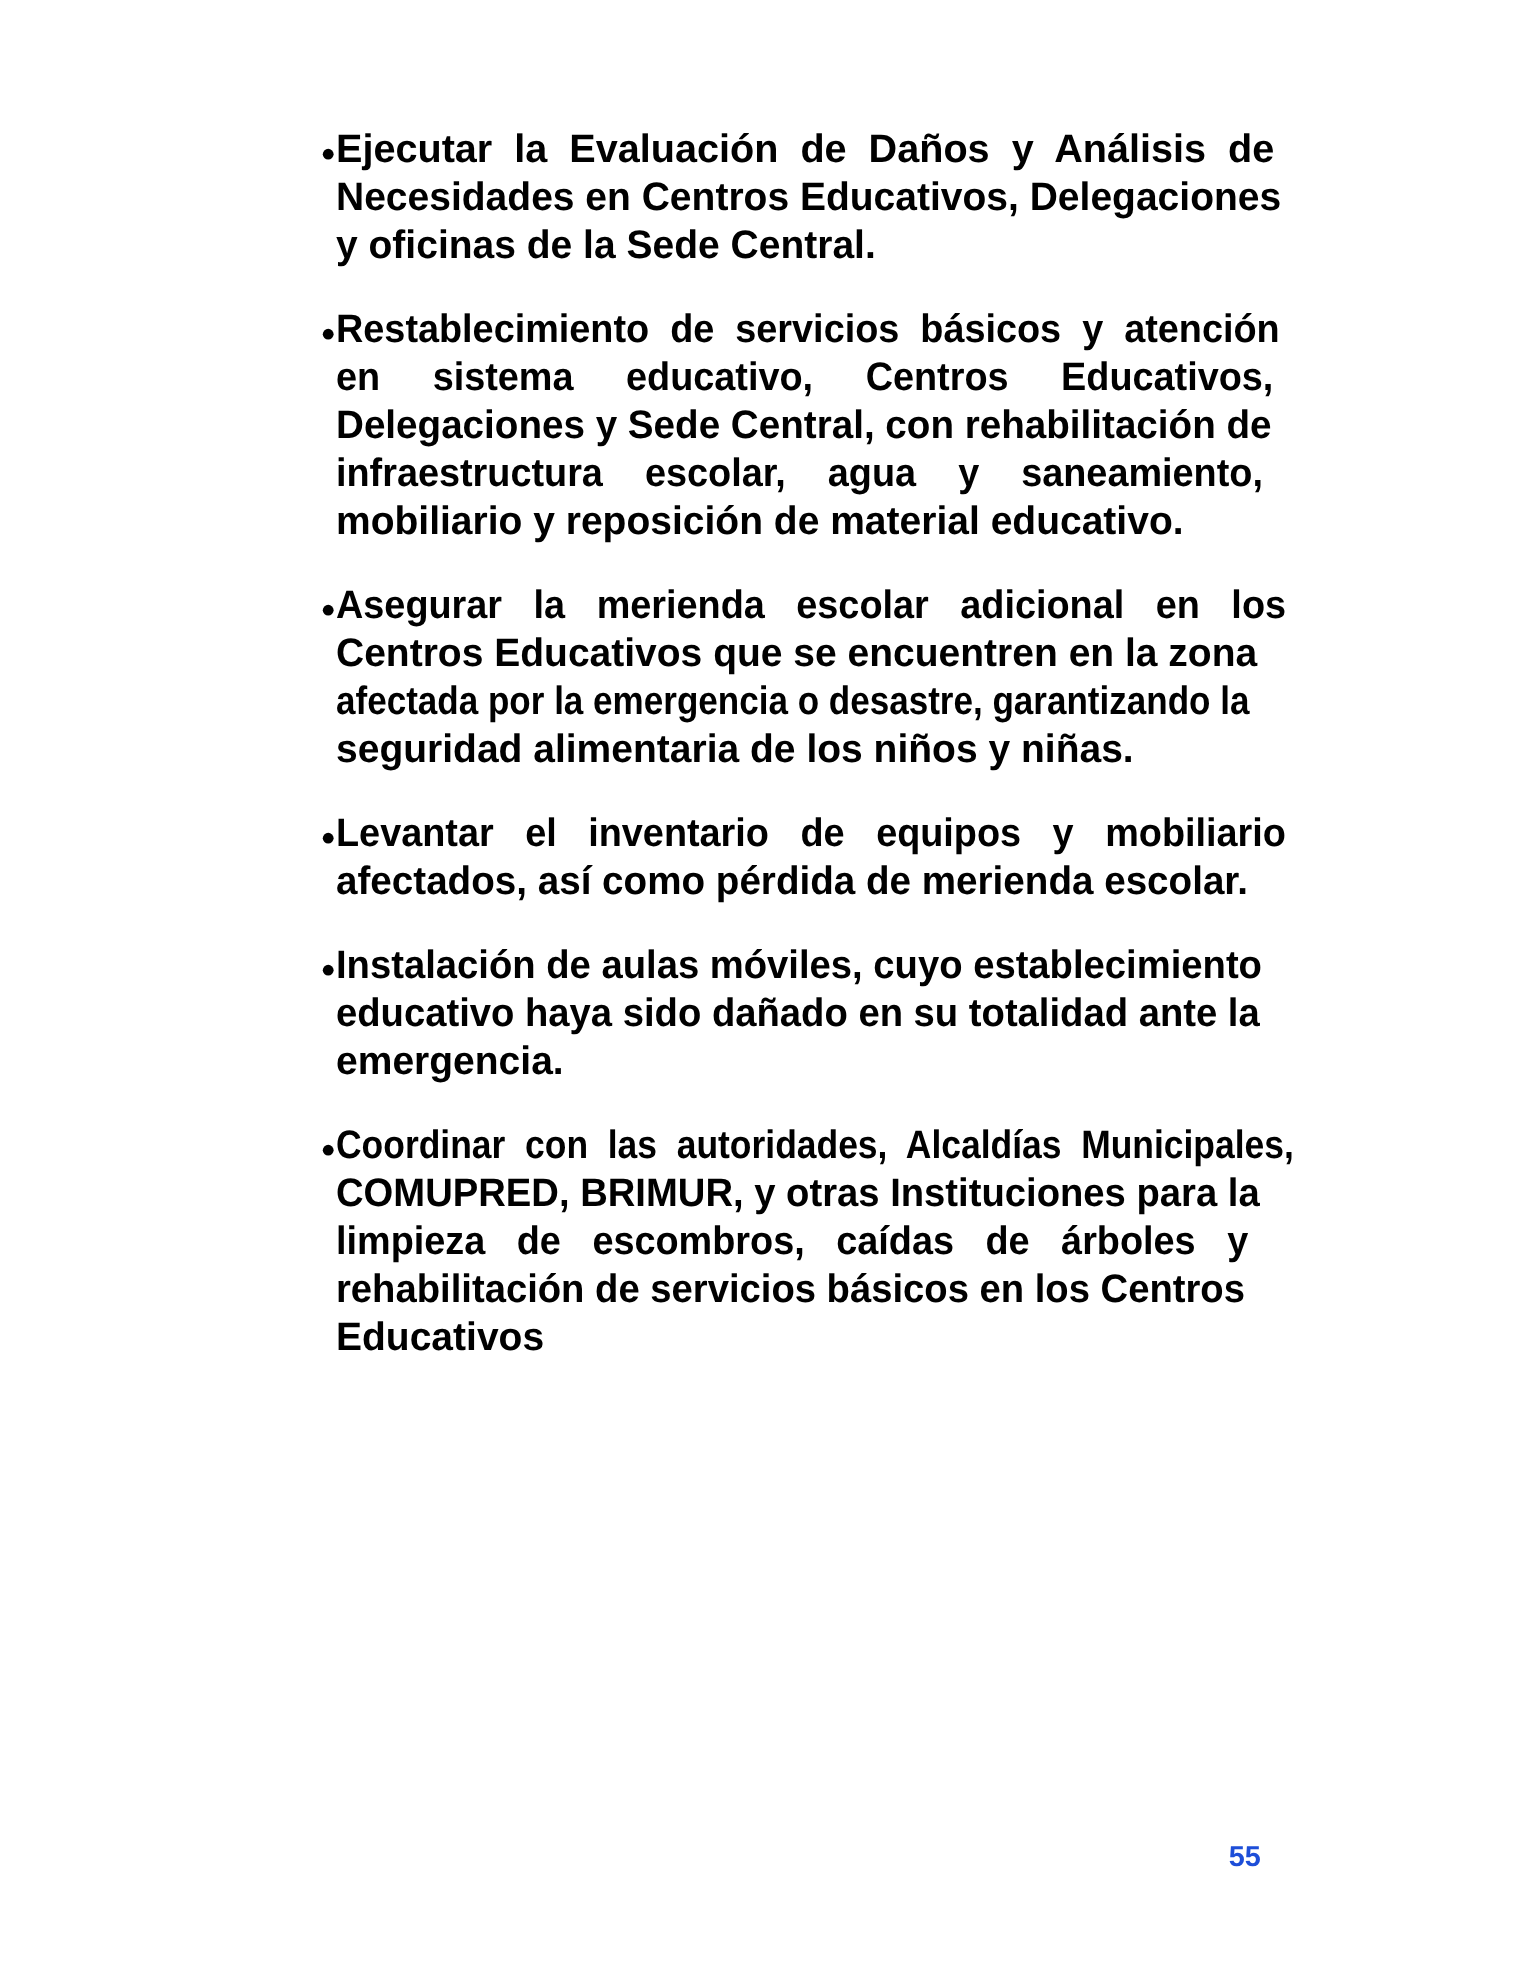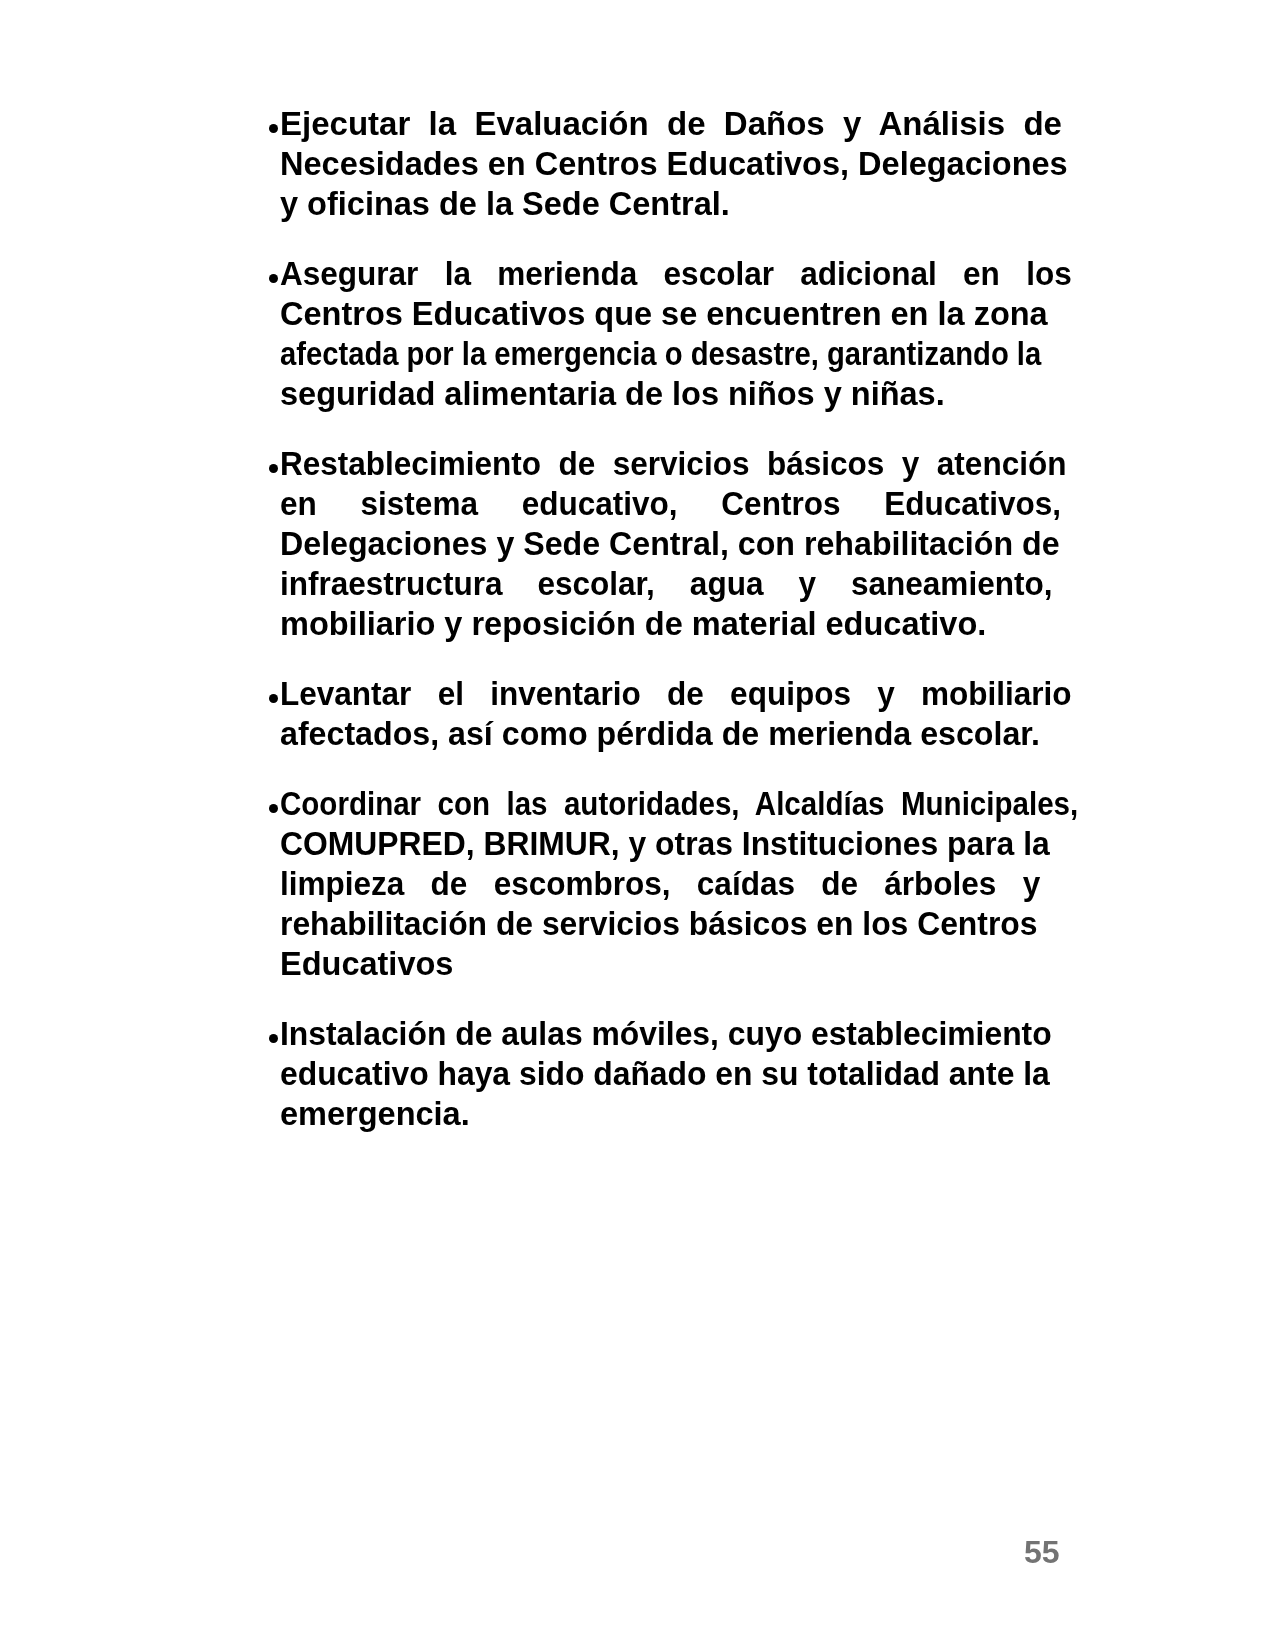--- a/index.html
+++ b/index.html
@@ -57,79 +57,79 @@
     letter-spacing: 0px;
   }
 
   
   .page-number {
     position: absolute;
     left: 1024px;
     top: 1534px;
     font-family: "Liberation Sans", "DejaVu Sans", sans-serif;
     font-weight: bold;
-    font-size: 32px;
-    color: #737373;
+    font-size: 24px;
+    color: #1d4ed8;
   }
 </style>
 </head>
 <body>
 
 <div class="page">
 
   <div class="content" id="bullet-list">
       <div class="bullet-item">
         <span class="bullet-marker"></span>
         <div class="lines">
           <span class="line">Ejecutar  la  Evaluación  de  Daños  y  Análisis  de</span>
           <span class="line" style="transform: scaleX(0.985);">Necesidades en Centros Educativos, Delegaciones</span>
           <span class="line" style="transform: scaleX(0.985);">y oficinas de la Sede Central.</span>
         </div>
       </div>
       <div class="bullet-item">
         <span class="bullet-marker"></span>
         <div class="lines">
-          <span class="line" style="transform: scaleX(0.955);">Asegurar   la   merienda   escolar   adicional   en   los</span>
-          <span class="line" style="transform: scaleX(0.985);">Centros Educativos que se encuentren en la zona</span>
-          <span class="line" style="transform: scaleX(0.885);">afectada por la emergencia o desastre, garantizando la</span>
-          <span class="line" style="transform: scaleX(0.985);">seguridad alimentaria de los niños y niñas.</span>
+          <span class="line" style="transform: scaleX(0.955);">Restablecimiento  de  servicios  básicos  y  atención</span>
+          <span class="line" style="transform: scaleX(0.955);">en     sistema     educativo,     Centros     Educativos,</span>
+          <span class="line" style="transform: scaleX(0.975);">Delegaciones y Sede Central, con rehabilitación de</span>
+          <span class="line" style="transform: scaleX(0.955);">infraestructura    escolar,    agua    y    saneamiento,</span>
+          <span class="line" style="transform: scaleX(0.985);">mobiliario y reposición de material educativo.</span>
         </div>
       </div>
       <div class="bullet-item">
         <span class="bullet-marker"></span>
         <div class="lines">
-          <span class="line" style="transform: scaleX(0.955);">Restablecimiento  de  servicios  básicos  y  atención</span>
-          <span class="line" style="transform: scaleX(0.955);">en     sistema     educativo,     Centros     Educativos,</span>
-          <span class="line" style="transform: scaleX(0.975);">Delegaciones y Sede Central, con rehabilitación de</span>
-          <span class="line" style="transform: scaleX(0.955);">infraestructura    escolar,    agua    y    saneamiento,</span>
-          <span class="line" style="transform: scaleX(0.985);">mobiliario y reposición de material educativo.</span>
+          <span class="line" style="transform: scaleX(0.955);">Asegurar   la   merienda   escolar   adicional   en   los</span>
+          <span class="line" style="transform: scaleX(0.985);">Centros Educativos que se encuentren en la zona</span>
+          <span class="line" style="transform: scaleX(0.885);">afectada por la emergencia o desastre, garantizando la</span>
+          <span class="line" style="transform: scaleX(0.985);">seguridad alimentaria de los niños y niñas.</span>
         </div>
       </div>
       <div class="bullet-item">
         <span class="bullet-marker"></span>
         <div class="lines">
           <span class="line" style="transform: scaleX(0.955);">Levantar   el   inventario   de   equipos   y   mobiliario</span>
           <span class="line" style="transform: scaleX(0.975);">afectados, así como pérdida de merienda escolar.</span>
         </div>
       </div>
       <div class="bullet-item">
         <span class="bullet-marker"></span>
         <div class="lines">
+          <span class="line" style="transform: scaleX(0.965);">Instalación de aulas móviles, cuyo establecimiento</span>
+          <span class="line" style="transform: scaleX(0.965);">educativo haya sido dañado en su totalidad ante la</span>
+          <span class="line" style="transform: scaleX(0.985);">emergencia.</span>
+        </div>
+      </div>
+      <div class="bullet-item">
+        <span class="bullet-marker"></span>
+        <div class="lines">
           <span class="line" style="transform: scaleX(0.895);">Coordinar  con  las  autoridades,  Alcaldías  Municipales,</span>
           <span class="line" style="transform: scaleX(0.965);">COMUPRED, BRIMUR, y otras Instituciones para la</span>
           <span class="line" style="transform: scaleX(0.955);">limpieza   de   escombros,   caídas   de   árboles   y</span>
           <span class="line" style="transform: scaleX(0.965);">rehabilitación de servicios básicos en los Centros</span>
           <span class="line" style="transform: scaleX(0.985);">Educativos</span>
-        </div>
-      </div>
-      <div class="bullet-item">
-        <span class="bullet-marker"></span>
-        <div class="lines">
-          <span class="line" style="transform: scaleX(0.965);">Instalación de aulas móviles, cuyo establecimiento</span>
-          <span class="line" style="transform: scaleX(0.965);">educativo haya sido dañado en su totalidad ante la</span>
-          <span class="line" style="transform: scaleX(0.985);">emergencia.</span>
         </div>
       </div>
     </div>
 
   <div class="page-number">55</div>
 
 </div>
 
 </body></html>

